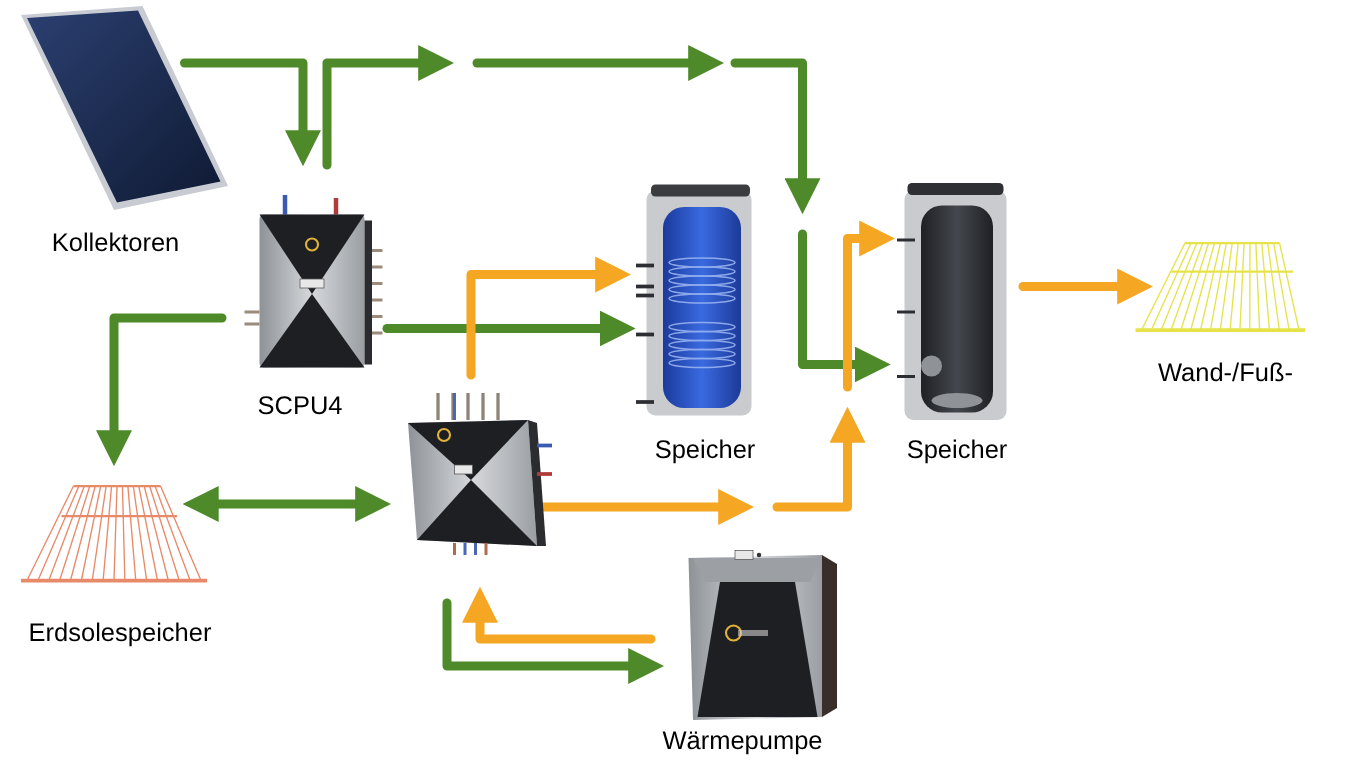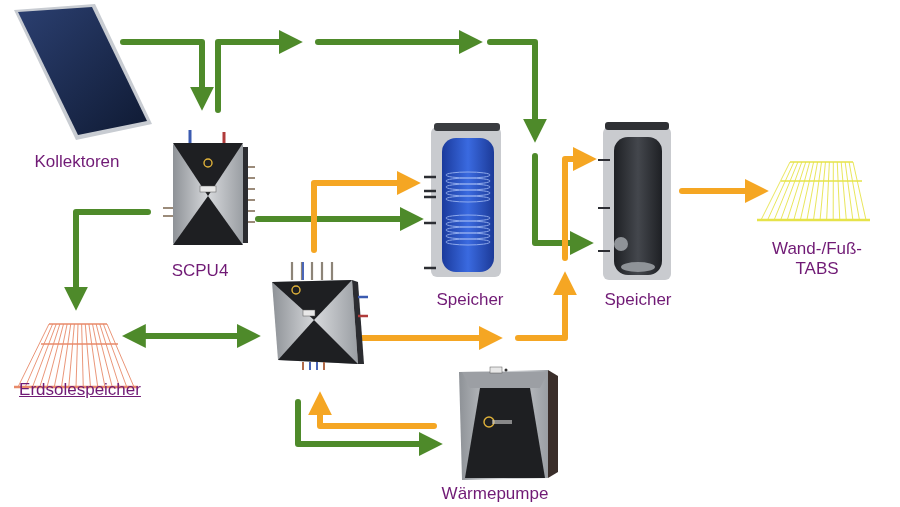--- a/index.html
+++ b/index.html
@@ -1,19 +1,19 @@
 <!DOCTYPE html>
 <html><head>
 <meta charset="utf-8">
 <style>
   html, body { margin:0; padding:0; background:#ffffff; }
   #stage { position:relative; width:900px; height:507px; overflow:hidden; background:#ffffff;
            font-family:"Liberation Sans", "DejaVu Sans", sans-serif; }
   svg#diagram { position:absolute; left:0; top:0; }
-  .label { position:absolute; color:#701a75; font-size:17px; text-align:center; line-height:20px; white-space:nowrap; }
+  .label { position:absolute; color:#000000; font-size:17px; text-align:center; line-height:20px; white-space:nowrap; }
 </style>
 </head>
 <body>
 
 <div id="stage">
 <svg id="diagram" width="900" height="507" viewBox="0 0 900 507" xmlns="http://www.w3.org/2000/svg">
   <defs>
     <marker id="ag" markerWidth="4" markerHeight="4" refX="2.2" refY="2" orient="auto" markerUnits="strokeWidth">
       <path d="M0,0 L4,2 L0,4 Z" fill="#4e8a2a"></path>
     </marker>
@@ -213,19 +213,18 @@
     <circle cx="506" cy="370" r="1.5" fill="#333"></circle>
     <circle cx="489" cy="422" r="5" fill="none" stroke="#e0b23a" stroke-width="1.4"></circle>
     <rect x="492" y="420" width="20" height="4" fill="#cfcfcf" opacity="0.6"></rect>
   </g>
 </svg>
 
 <div class="label" style="left:22px; top:152px; width:110px;">Kollektoren</div>
 <div class="label" style="left:160px; top:261px; width:80px;text-align:center;">SCPU4</div>
 <div class="label" style="left:420px; top:290px; width:100px;">Speicher</div>
 <div class="label" style="left:588px; top:290px; width:100px;">Speicher</div>
-<div class="label" style="left:5px; top:380px; width:150px;text-decoration:underline;">Erdsolespeicher</div>
+<div class="label" style="left:5px; top:412px; width:150px;">Erdsolespeicher</div>
 <div class="label" style="left:430px; top:484px; width:130px;">Wärmepumpe</div>
 <div class="label" style="left:752px; top:239px; width:130px;">
   <div>Wand-/Fuß-</div>
-  <div>TABS</div>
 </div>
 </div>
 
 </body></html>

